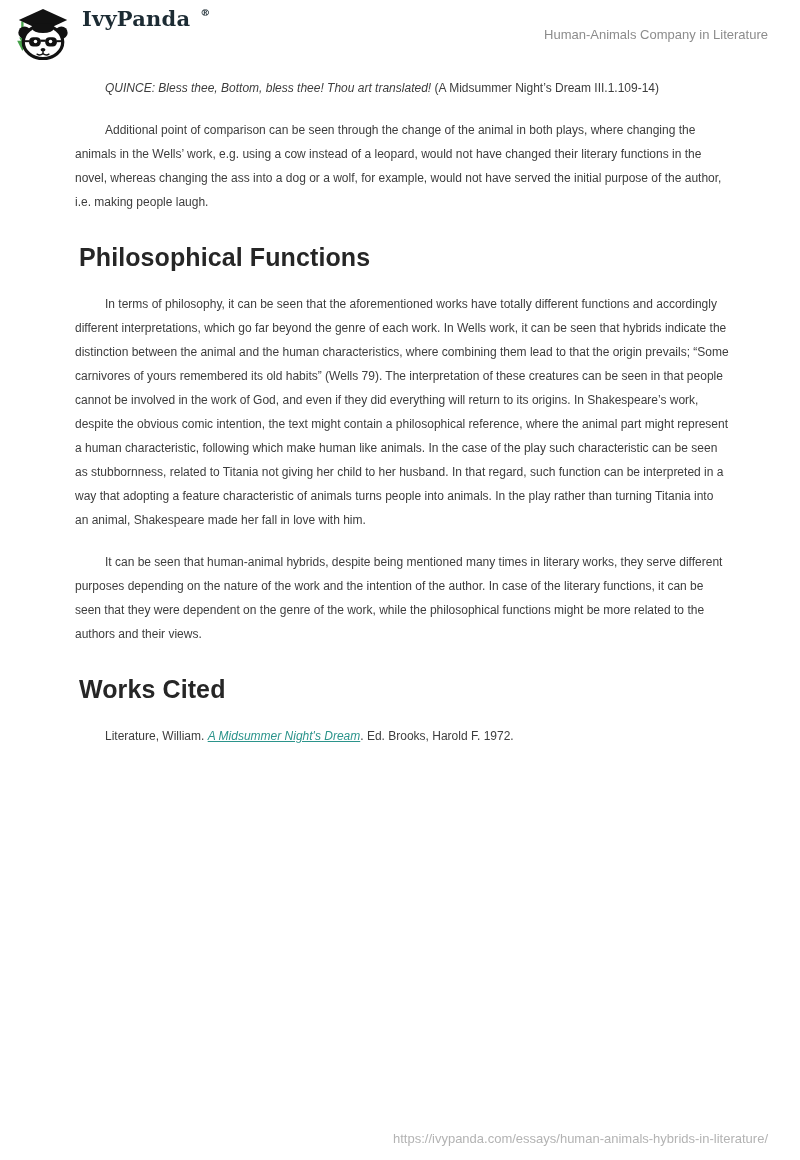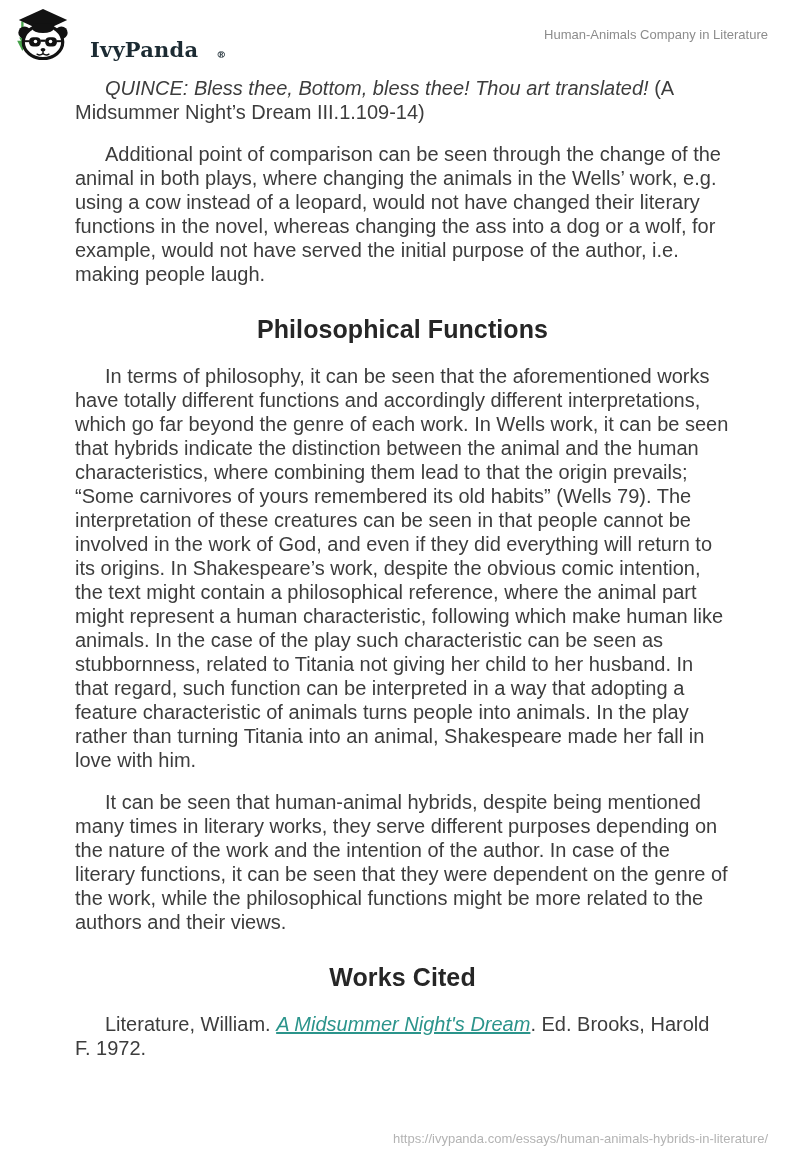--- a/index.html
+++ b/index.html
@@ -18,37 +18,37 @@
   .page{
     width:800px;height:1160px;margin:0 auto;background:var(--page_bg);
     display:flex;flex-direction:column;overflow:hidden;
     font-family:"Liberation Sans",sans-serif;
   }
   
   .hdr{
     display:flex;justify-content:space-between;align-items:center;
     padding:8px 32px 0 14px;height:60px;flex:0 0 auto;
   }
-  .brand{display:flex;align-items:flex-end;gap:18px;cursor:pointer;text-decoration:none;}
+  .brand{display:flex;align-items:flex-start;gap:10px;cursor:pointer;text-decoration:none;}
   .brand-name{
     font-family:"DejaVu Serif","Liberation Serif",serif;font-weight:700;
     font-size:21px;color:var(--brand_dark);letter-spacing:.2px;line-height:1;
   }
   .reg{font-size:10px;color:var(--brand_dark);vertical-align:super;line-height:1;font-family:"DejaVu Serif",serif;font-weight:700;}
   .doc-title{font-size:13px;color:var(--header_title_gray);line-height:1;}
   
   .content{padding:16px 70px 0 75px;flex:0 0 auto;}
   .content p{
-    margin:18px 0 0;font-size:20px;line-height:24px;color:var(--body_text);
+    margin:18px 0 0;font-size:12px;line-height:24px;color:var(--body_text);
     text-indent:30px;
   }
   .content p.first{margin-top:0;}
   .content h2{
     margin:28px 4px 20px;font-size:25px;line-height:30px;font-weight:700;
-    color:var(--heading_text);letter-spacing:.1px;text-align:center;
+    color:var(--heading_text);letter-spacing:.1px;
   }
   .content em{font-style:italic;}
   a.cite-link{color:var(--link_teal);text-decoration:underline;cursor:pointer;}
   a.cite-link em{color:var(--link_teal);}
   
   .ftr{
     margin-top:auto;flex:0 0 auto;text-align:right;
     padding:0 32px 12px 0;font-size:13px;color:var(--footer_url_gray);line-height:19px;
   }
   .logo-wrap{display:inline-flex;}

